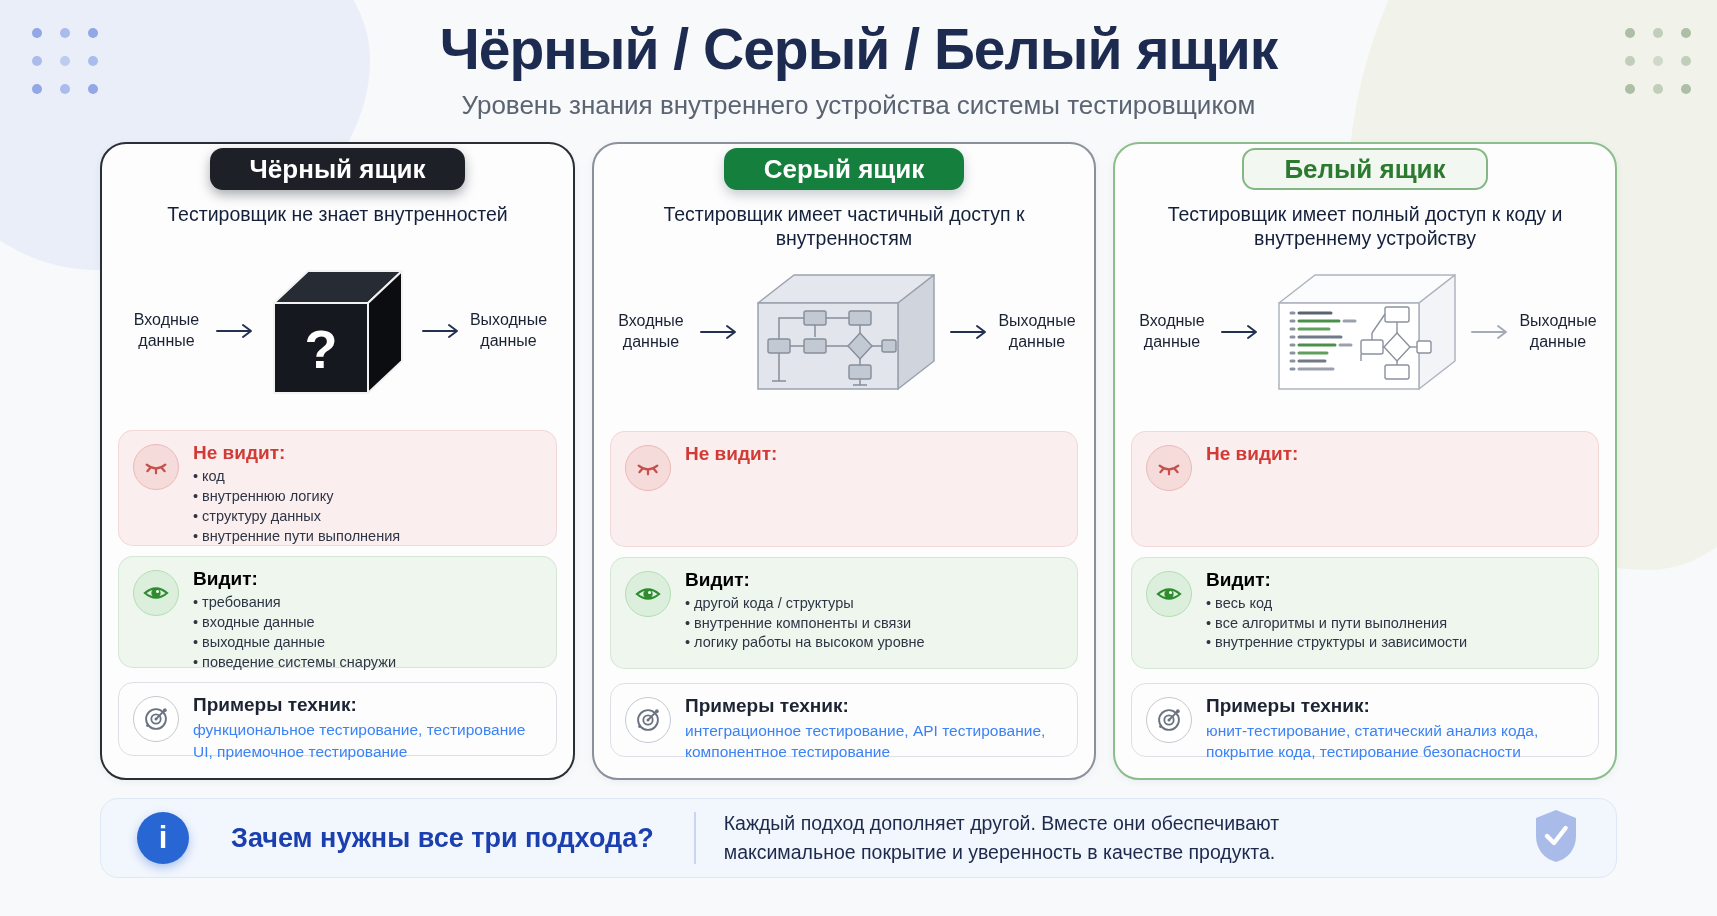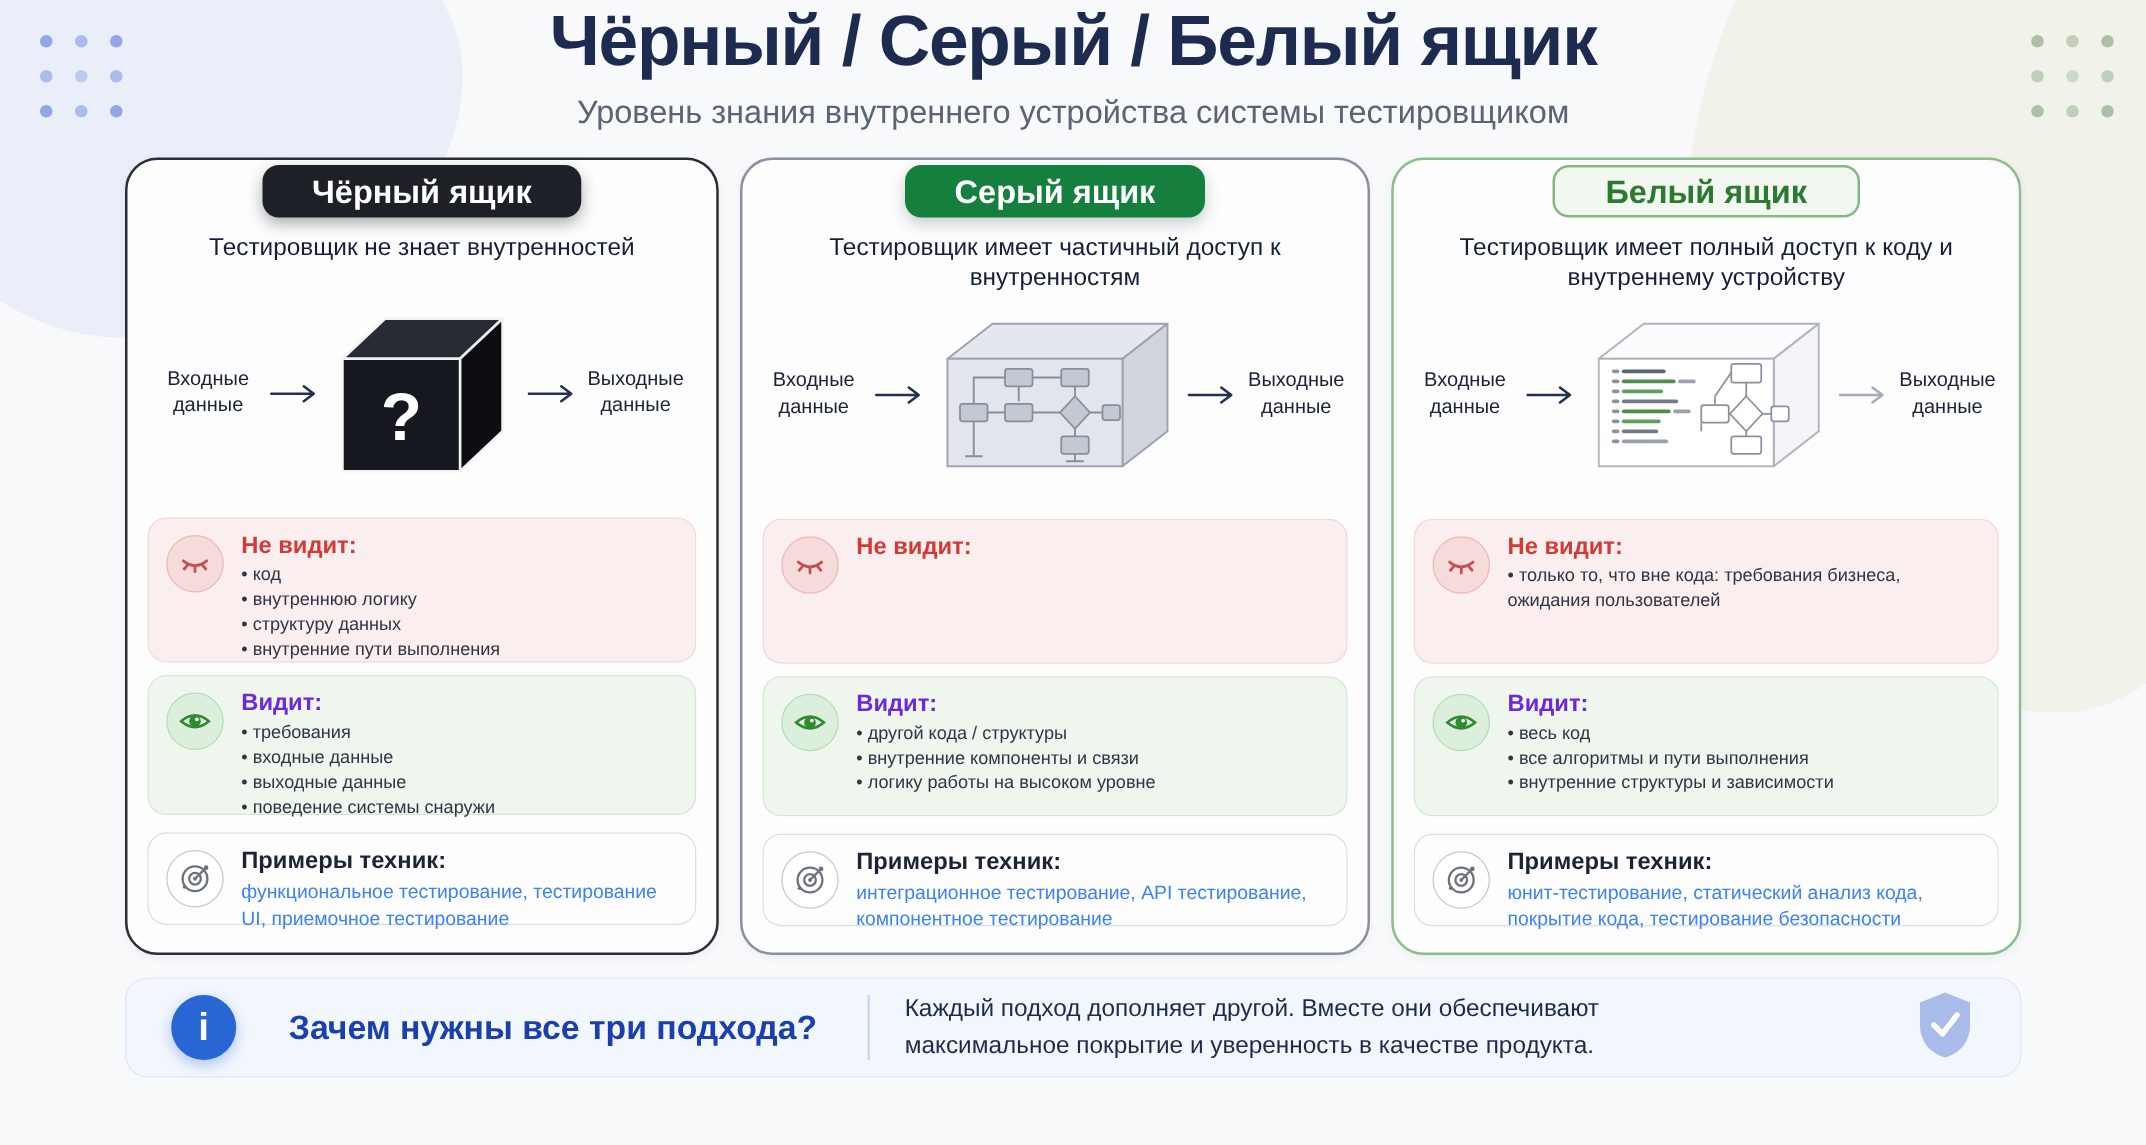--- a/index.html
+++ b/index.html
@@ -26,21 +26,21 @@
   .dots { position:absolute; z-index:1; display:grid; grid-template-columns:repeat(3,10px); grid-gap:18px; }
   .dots span { width:10px; height:10px; border-radius:50%; }
   .dots-left { top:28px; left:32px; }
   .dots-left span { background:#92a7e6; }
   .dots-right { top:28px; right:26px; }
   .dots-right span { background:#adbfa7; }
   .dots span:nth-child(2n) { opacity:.72; }
   .dots span:nth-child(5) { opacity:.5; }
 
   
-  .header { position:relative; z-index:2; text-align:center; }
+  .header { position:relative; z-index:2; text-align:center; padding-top:16px; }
   .title { font-size:57px; font-weight:800; letter-spacing:-1px; color:#1d2b50; }
   .subtitle { margin-top:8px; font-size:26px; color:#5b6472; }
 
   
   .cards { position:relative; z-index:2; display:flex; gap:17px; margin:21px 100px 0 100px; }
   .card {
     flex:1; height:638px; background:#fdfdfe; border-radius:26px;
     padding:4px 16px 12px 16px;
     display:flex; flex-direction:column; align-items:center;
     box-shadow:0 2px 8px rgba(25,35,60,.05);
@@ -67,21 +67,21 @@
   .sect-red   { margin-top:24px; height:116px; background:#fbeeee; border:1px solid rgba(214,110,110,.18); }
   .sect-green { margin-top:10px; height:112px; background:#eef6ee; border:1px solid rgba(110,175,110,.2); }
   .sect-tech  { margin-top:14px; height:74px;  background:#fdfdfe; border:1.5px solid #dcdfe6; }
   .ic-circle { width:46px; height:46px; border-radius:50%; flex:none;
                display:flex; align-items:center; justify-content:center; margin-top:2px; }
   .ic-red   { background:#f6dbdb; border:1.5px solid #ecb8b8; }
   .ic-green { background:#dcefdc; border:1.5px solid #b5dcb5; }
   .ic-tech  { background:#fff; border:1.5px solid #c3c9d2; }
   .sect-title { font-size:19px; font-weight:bold; margin-bottom:3px; }
   .t-red   { color:#d23b35; }
-  .t-green { color:#6d28d9; }
+  .t-green { color:#000000; }
   .t-dark  { color:#1c2333; }
   .bullets { list-style:none; }
   .bullets li { font-size:14.5px; color:#2e3545; line-height:1.37; max-width:378px; }
   .bullets li::before { content:"• "; }
   .tech-text { font-size:15.5px; color:#3b82f6; line-height:1.4; max-width:388px; }
 
   
   .footer { position:relative; z-index:2; margin:18px 100px 0 100px; height:80px;
             background:#f2f6fd; border:1.5px solid #dfe8f6; border-radius:18px;
             display:flex; align-items:center; padding:0 36px; }
@@ -371,23 +371,20 @@
       <div class="ic-circle ic-red">
         <svg width="28" height="28" viewBox="0 0 24 24" fill="none" stroke="#c4504c" stroke-width="1.9" stroke-linecap="round">
           <path d="M4 10 Q12 16.5 20 10"></path>
             <line x1="7" y1="12.8" x2="4.6" y2="15.6"></line>
             <line x1="12" y1="14.2" x2="12" y2="17.4"></line>
             <line x1="17" y1="12.8" x2="19.4" y2="15.6"></line>
         </svg>
       </div>
       <div>
         <div class="sect-title t-red">Не видит:</div>
-        <ul class="bullets">
-          <li>только то, что вне кода: требования бизнеса, ожидания пользователей</li>
-        </ul>
       </div>
     </div>
 
     <div class="sect sect-green">
       <div class="ic-circle ic-green">
         <svg width="28" height="28" viewBox="0 0 24 24">
             <path d="M2.5 12 Q12 4 21.5 12 Q12 20 2.5 12 Z" fill="none" stroke="#2e8b2e" stroke-width="1.8"></path>
             <circle cx="12" cy="12" r="4" fill="#2e8b2e"></circle>
             <circle cx="13.3" cy="10.7" r="1.3" fill="#fff"></circle>
           </svg>

